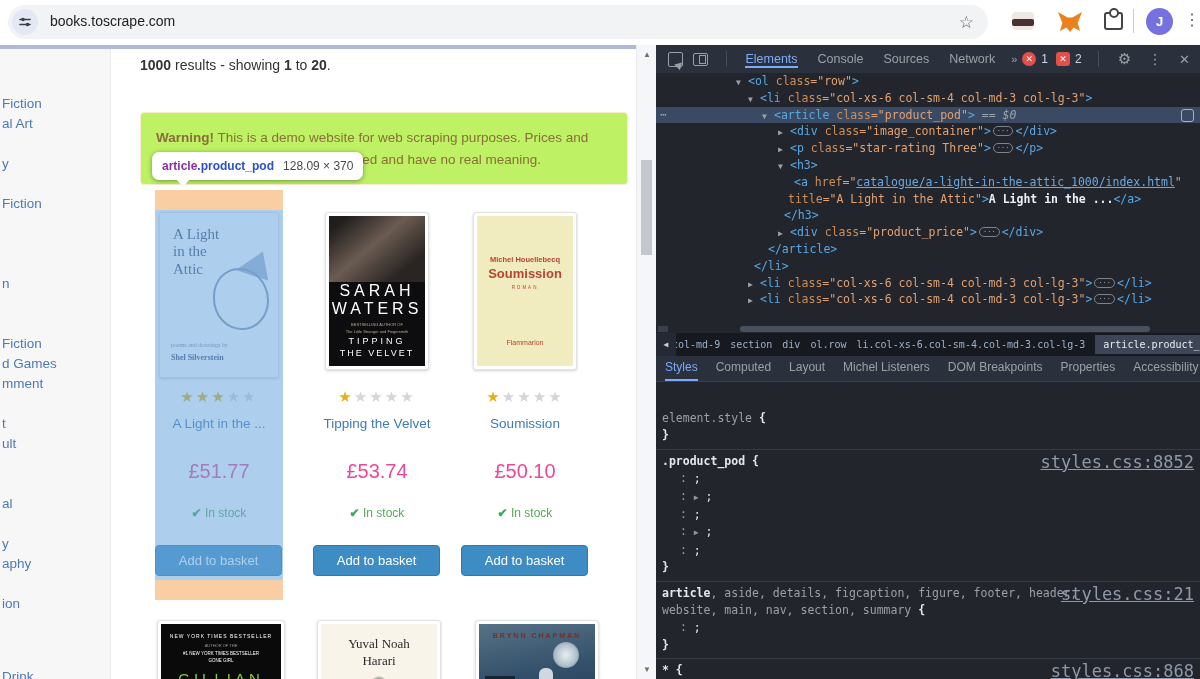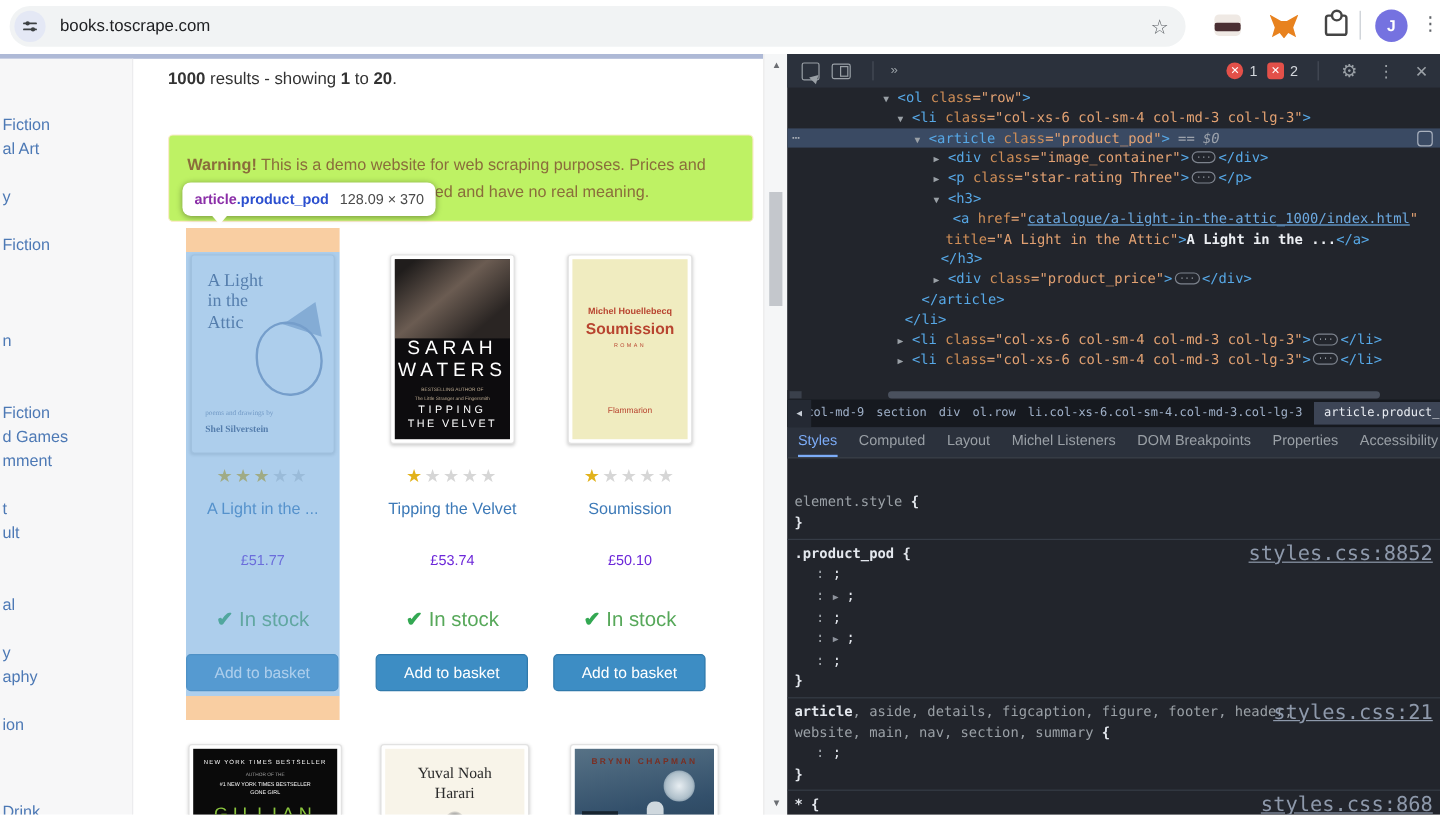--- a/index.html
+++ b/index.html
@@ -37,22 +37,22 @@
   .warning .wt{font-weight:bold}
 
   
   .pod{position:absolute;top:165px;width:128px;height:370px;text-align:center}
   .cover{margin:2px auto 0;background:#fff;border:1px solid #e2e2e2;border-radius:3px;
          box-shadow:0 1px 3px rgba(0,0,0,.18);padding:3px;cursor:pointer}
   .art{width:100%;height:100%;position:relative;overflow:hidden}
   .stars{position:absolute;top:178px;left:0;width:100%;font-size:15px;letter-spacing:2px;color:#d6d6d6}
   .stars .on{color:#e2b21b}
   .ptitle{position:absolute;top:206px;left:0;width:100%;color:#3d7ab8;font-size:13.5px;text-decoration:none;cursor:pointer}
-  .price{position:absolute;top:250px;left:0;width:100%;color:#6d28d9;font-size:12px}
-  .stock{position:absolute;top:296px;left:0;width:100%;color:#57a85a;font-size:17px}
+  .price{position:absolute;top:250px;left:0;width:100%;color:#ec4899;font-size:20px}
+  .stock{position:absolute;top:296px;left:0;width:100%;color:#57a85a;font-size:12px}
   .stock .check{color:#33a852;font-weight:bold}
   .basket{position:absolute;top:335px;left:0px;width:127px;height:31px;background:#3d8dc4;border:1px solid #3079ab;
           border-radius:4px;color:#fff;font-size:13px;cursor:pointer;font-family:"Liberation Sans",sans-serif}
 
   
   .art-attic{background:#fff;font-family:"Liberation Serif",serif;color:#3c4e74;text-align:left;padding:10px 0 0 10px;box-sizing:border-box}
   .art-attic .l1{font-size:15px;line-height:1.15}
   .art-attic .face{position:absolute;right:6px;top:52px;width:52px;height:58px;border:2px solid #8494b5;border-radius:46% 54% 48% 52%}
   .art-attic .roof{position:absolute;right:2px;top:34px;width:0;height:0;border-left:20px solid transparent;border-right:14px solid transparent;border-bottom:26px solid #8da0c0;transform:rotate(18deg);opacity:.8}
   .art-attic .sub{position:absolute;left:8px;bottom:26px;font-size:6px;color:#7c8cab}
@@ -326,20 +326,21 @@
   <div class="vs-arrow vs-up">▲</div>
   <div class="vs-thumb"></div>
   <div class="vs-arrow vs-down">▼</div>
 </div>
 
 <div class="devtools">
   <div class="dt-toolbar">
     <span class="insp-icon"></span>
     <span class="dev-icon"></span>
     <span class="tb-sep"></span>
+    <span id="dt-tabs"><span class="dt-tab active">Elements</span><span class="dt-tab">Console</span><span class="dt-tab">Sources</span><span class="dt-tab">Network</span></span>
     <span class="more-tabs">»</span>
     <span class="badges">
       <span class="err-dot">✕</span>
       <span class="cnt">1</span>
       <span class="iss-dot">✕</span>
       <span class="cnt">2</span>
       <span class="tb-sep"></span>
       <span class="gear">⚙</span>
       <span class="dt-kebab">⋮</span>
       <span class="dt-close">✕</span>

